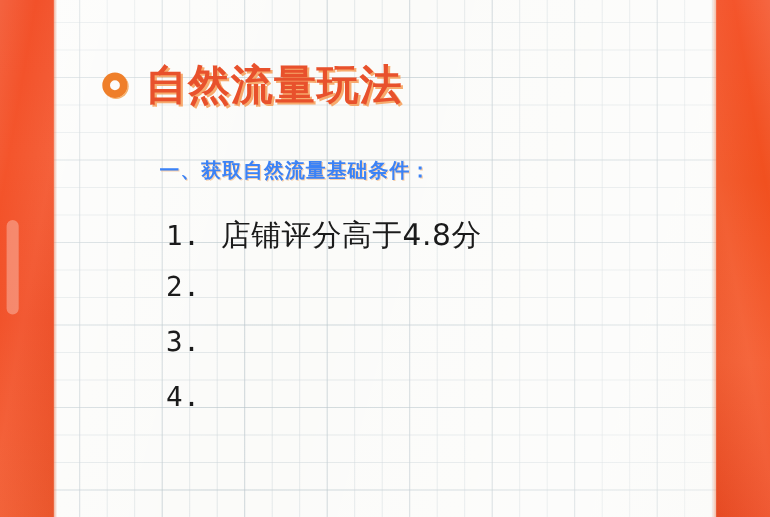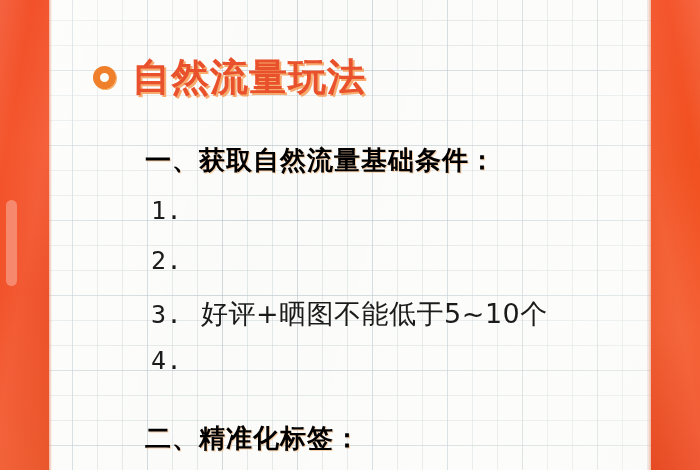--- a/index.html
+++ b/index.html
@@ -119,24 +119,24 @@
     font-weight: bold;
     letter-spacing: 1px;
     color: #e8512c;
     line-height: 1;
     text-shadow: 2px 2px 0 rgba(246,156,86,0.85);
     white-space: nowrap;
   }
 
   .section-heading {
     position: absolute;
-    font-size: 26px;
+    font-size: 18px;
     font-weight: bold;
     letter-spacing: 1px;
-    color: #000000;
+    color: #3b82f6;
     white-space: nowrap;
     text-shadow: 1px 1px 0 rgba(247,198,150,0.8);
   }
   #heading-1 { left: 96px; top: 143px; }
   #heading-2 { left: 96px; top: 421px; }
 
   .list-item {
     position: absolute;
     display: flex;
     align-items: baseline;
@@ -175,31 +175,30 @@
 
     <div id="title-row">
       <span id="ring-icon"></span>
       <span id="title-text">自然流量玩法</span>
     </div>
 
     <div id="heading-1" class="section-heading">一、获取自然流量基础条件：</div>
 
     <div id="item-0" class="list-item">
       <span class="li-num">1.</span>
+      <span class="li-text">店铺评分高于4.8分</span>
     </div>
 
     <div id="item-1" class="list-item">
       <span class="li-num">2.</span>
     </div>
 
     <div id="item-2" class="list-item">
       <span class="li-num">3.</span>
-      <span class="li-text">好评+晒图不能低于5~10个</span>
     </div>
 
     <div id="item-3" class="list-item">
       <span class="li-num">4.</span>
     </div>
 
-    <div id="heading-2" class="section-heading">二、精准化标签：</div>
 
   </div>
 </div>
 
 </body></html>

